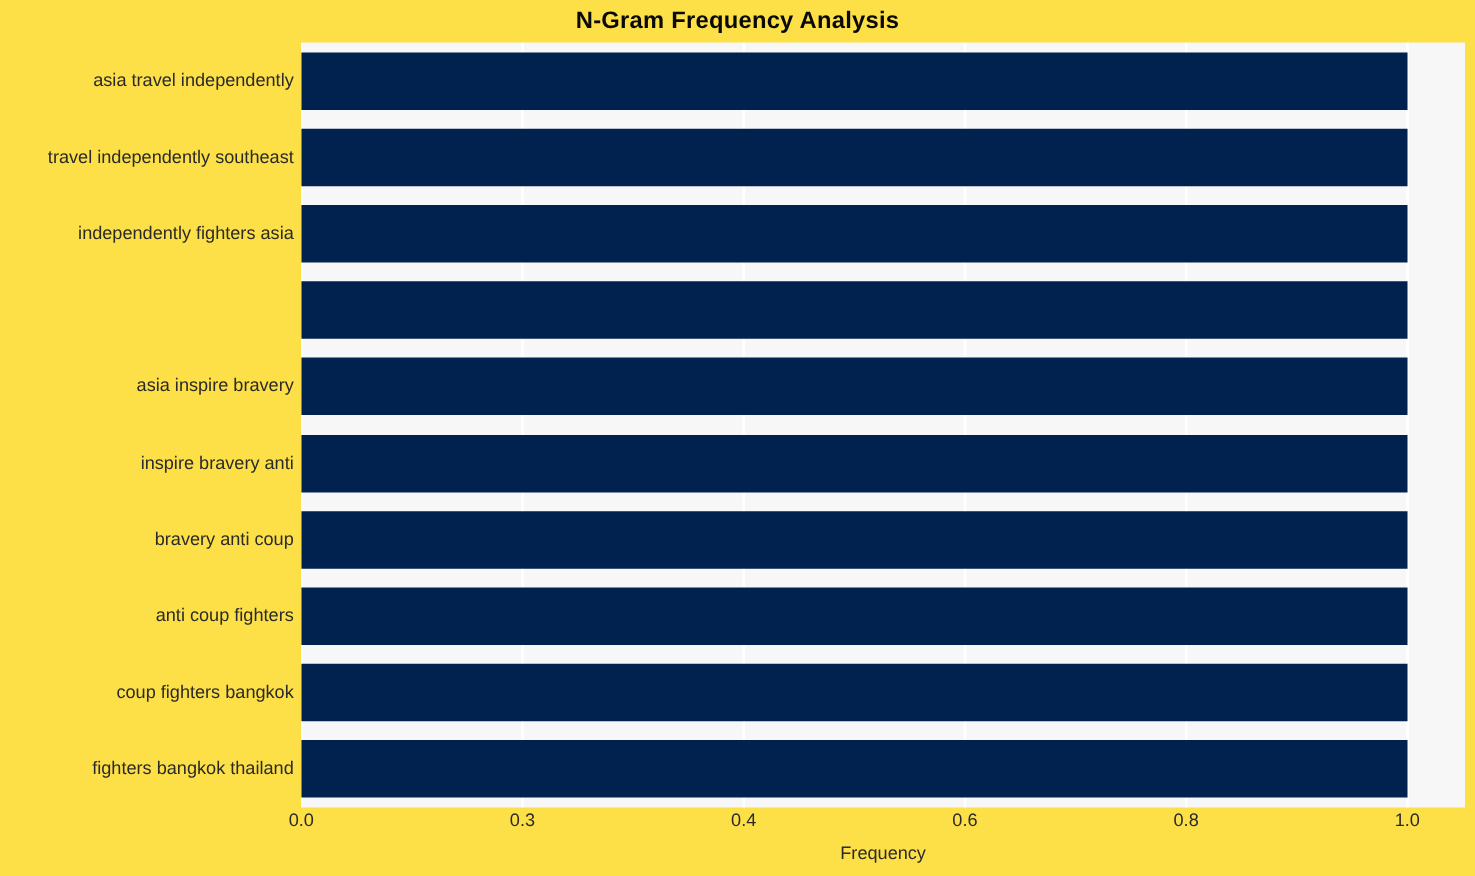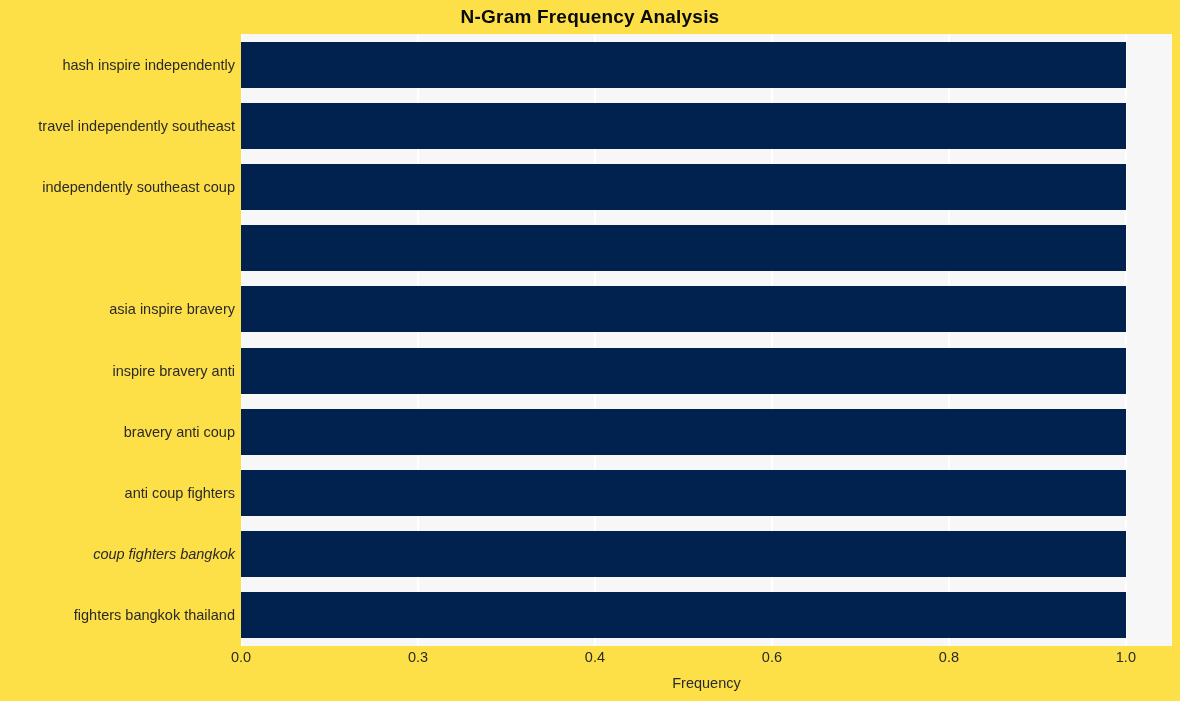--- a/index.html
+++ b/index.html
@@ -124,28 +124,28 @@
   }
 </style>
 </head>
 <body>
 
 <div id="figure" style="background: #fde047;">
 
   <div id="chart-title" style="color: rgb(10, 10, 10);">N-Gram Frequency Analysis</div>
 
   <div id="ylabels">
-      <div class="ylabel" style="top: 0px; height: 61.2px; color: rgb(42, 42, 42);">hash inspire independently</div>
+      <div class="ylabel" style="top: 0px; height: 61.2px; color: rgb(42, 42, 42);">asia travel independently</div>
       <div class="ylabel" style="top: 61.2px; height: 61.2px; color: rgb(42, 42, 42);">travel independently southeast</div>
-      <div class="ylabel" style="top: 122.4px; height: 61.2px; color: rgb(42, 42, 42);">independently southeast coup</div>
+      <div class="ylabel" style="top: 122.4px; height: 61.2px; color: rgb(42, 42, 42);">independently fighters asia</div>
       <div class="ylabel" style="top: 244.8px; height: 61.2px; color: rgb(42, 42, 42);">asia inspire bravery</div>
       <div class="ylabel" style="top: 367.2px; height: 61.2px; color: rgb(42, 42, 42);">bravery anti coup</div>
       <div class="ylabel" style="top: 306px; height: 61.2px; color: rgb(42, 42, 42);">inspire bravery anti</div>
       <div class="ylabel" style="top: 428.4px; height: 61.2px; color: rgb(42, 42, 42);">anti coup fighters</div>
-      <div class="ylabel" style="top: 489.6px; height: 61.2px; color: rgb(42, 42, 42); font-style: italic;">coup fighters bangkok</div>
+      <div class="ylabel" style="top: 489.6px; height: 61.2px; color: rgb(42, 42, 42);">coup fighters bangkok</div>
       <div class="ylabel" style="top: 550.8px; height: 61.2px; color: rgb(42, 42, 42); padding-left: 32px;">fighters bangkok thailand</div>
     </div>
 
   <div id="plot-area" style="background: rgb(247, 247, 248);">
     <div id="grid-layer">
         <div class="gridline" style="left: -1px; background: rgb(255, 255, 255);"></div>
         <div class="gridline" style="left: 175.979px; background: rgb(255, 255, 255);"></div>
         <div class="gridline" style="left: 352.959px; background: rgb(255, 255, 255);"></div>
         <div class="gridline" style="left: 529.938px; background: rgb(255, 255, 255);"></div>
         <div class="gridline" style="left: 706.917px; background: rgb(255, 255, 255);"></div>

